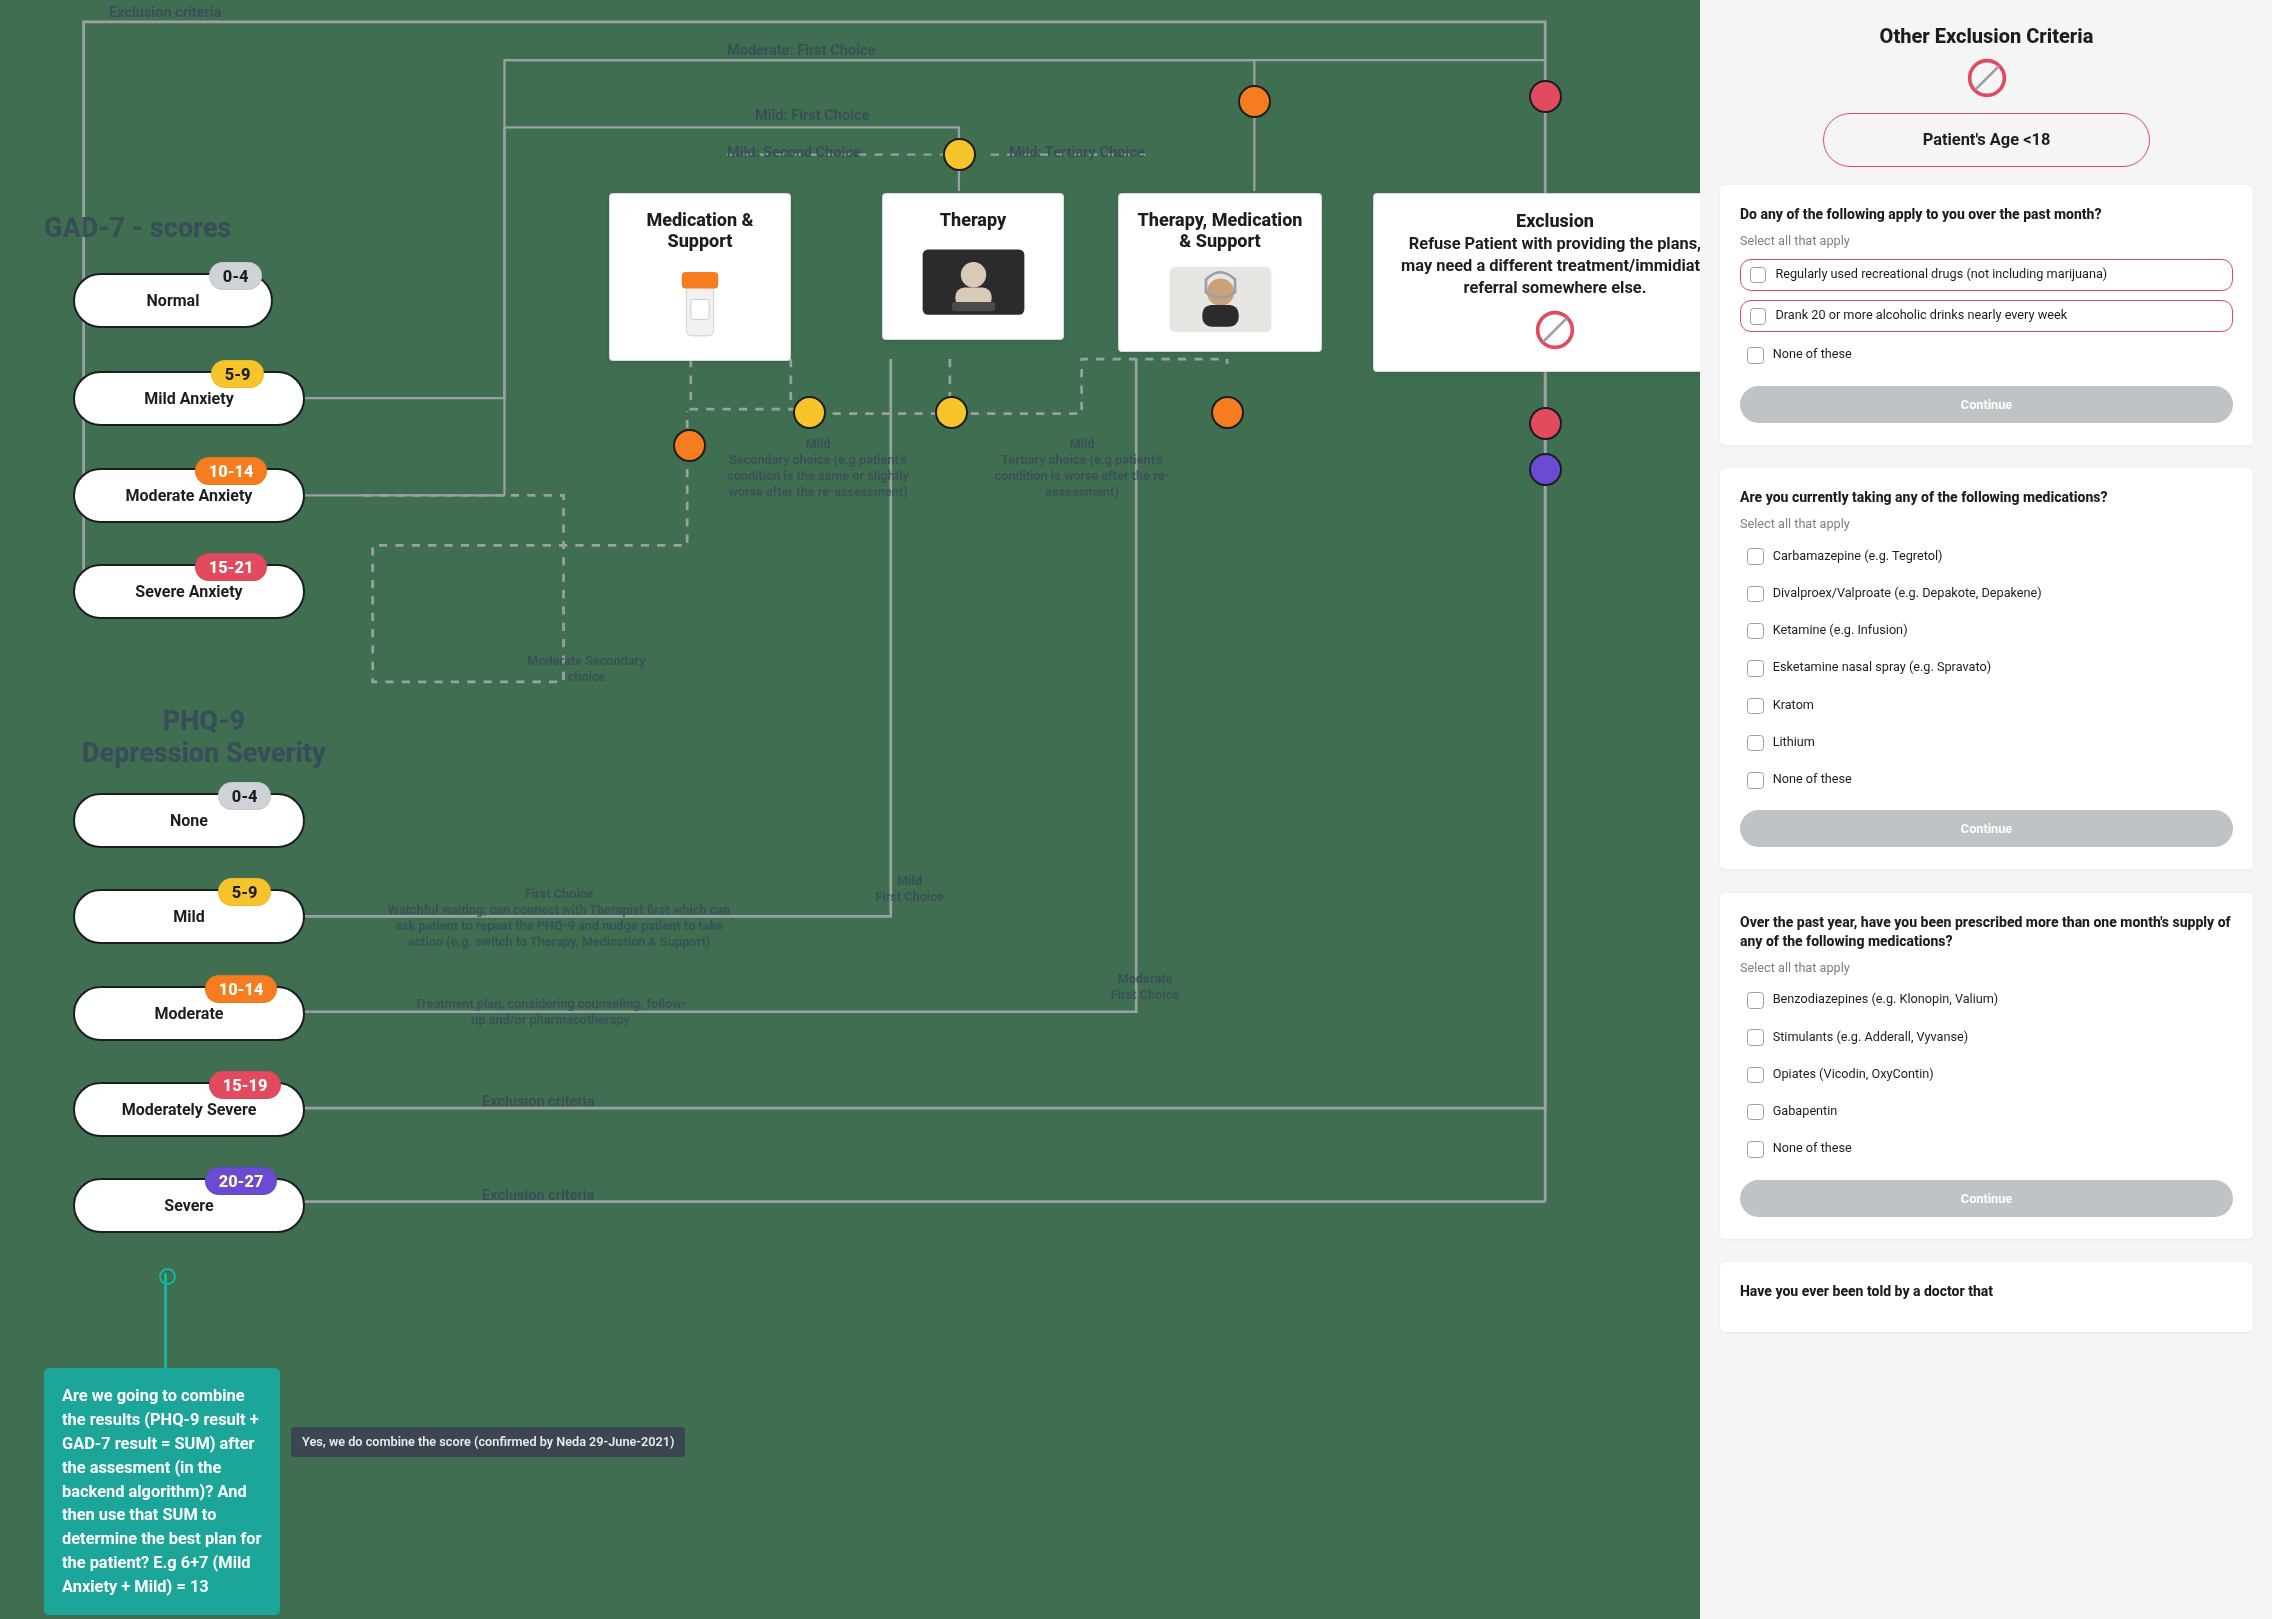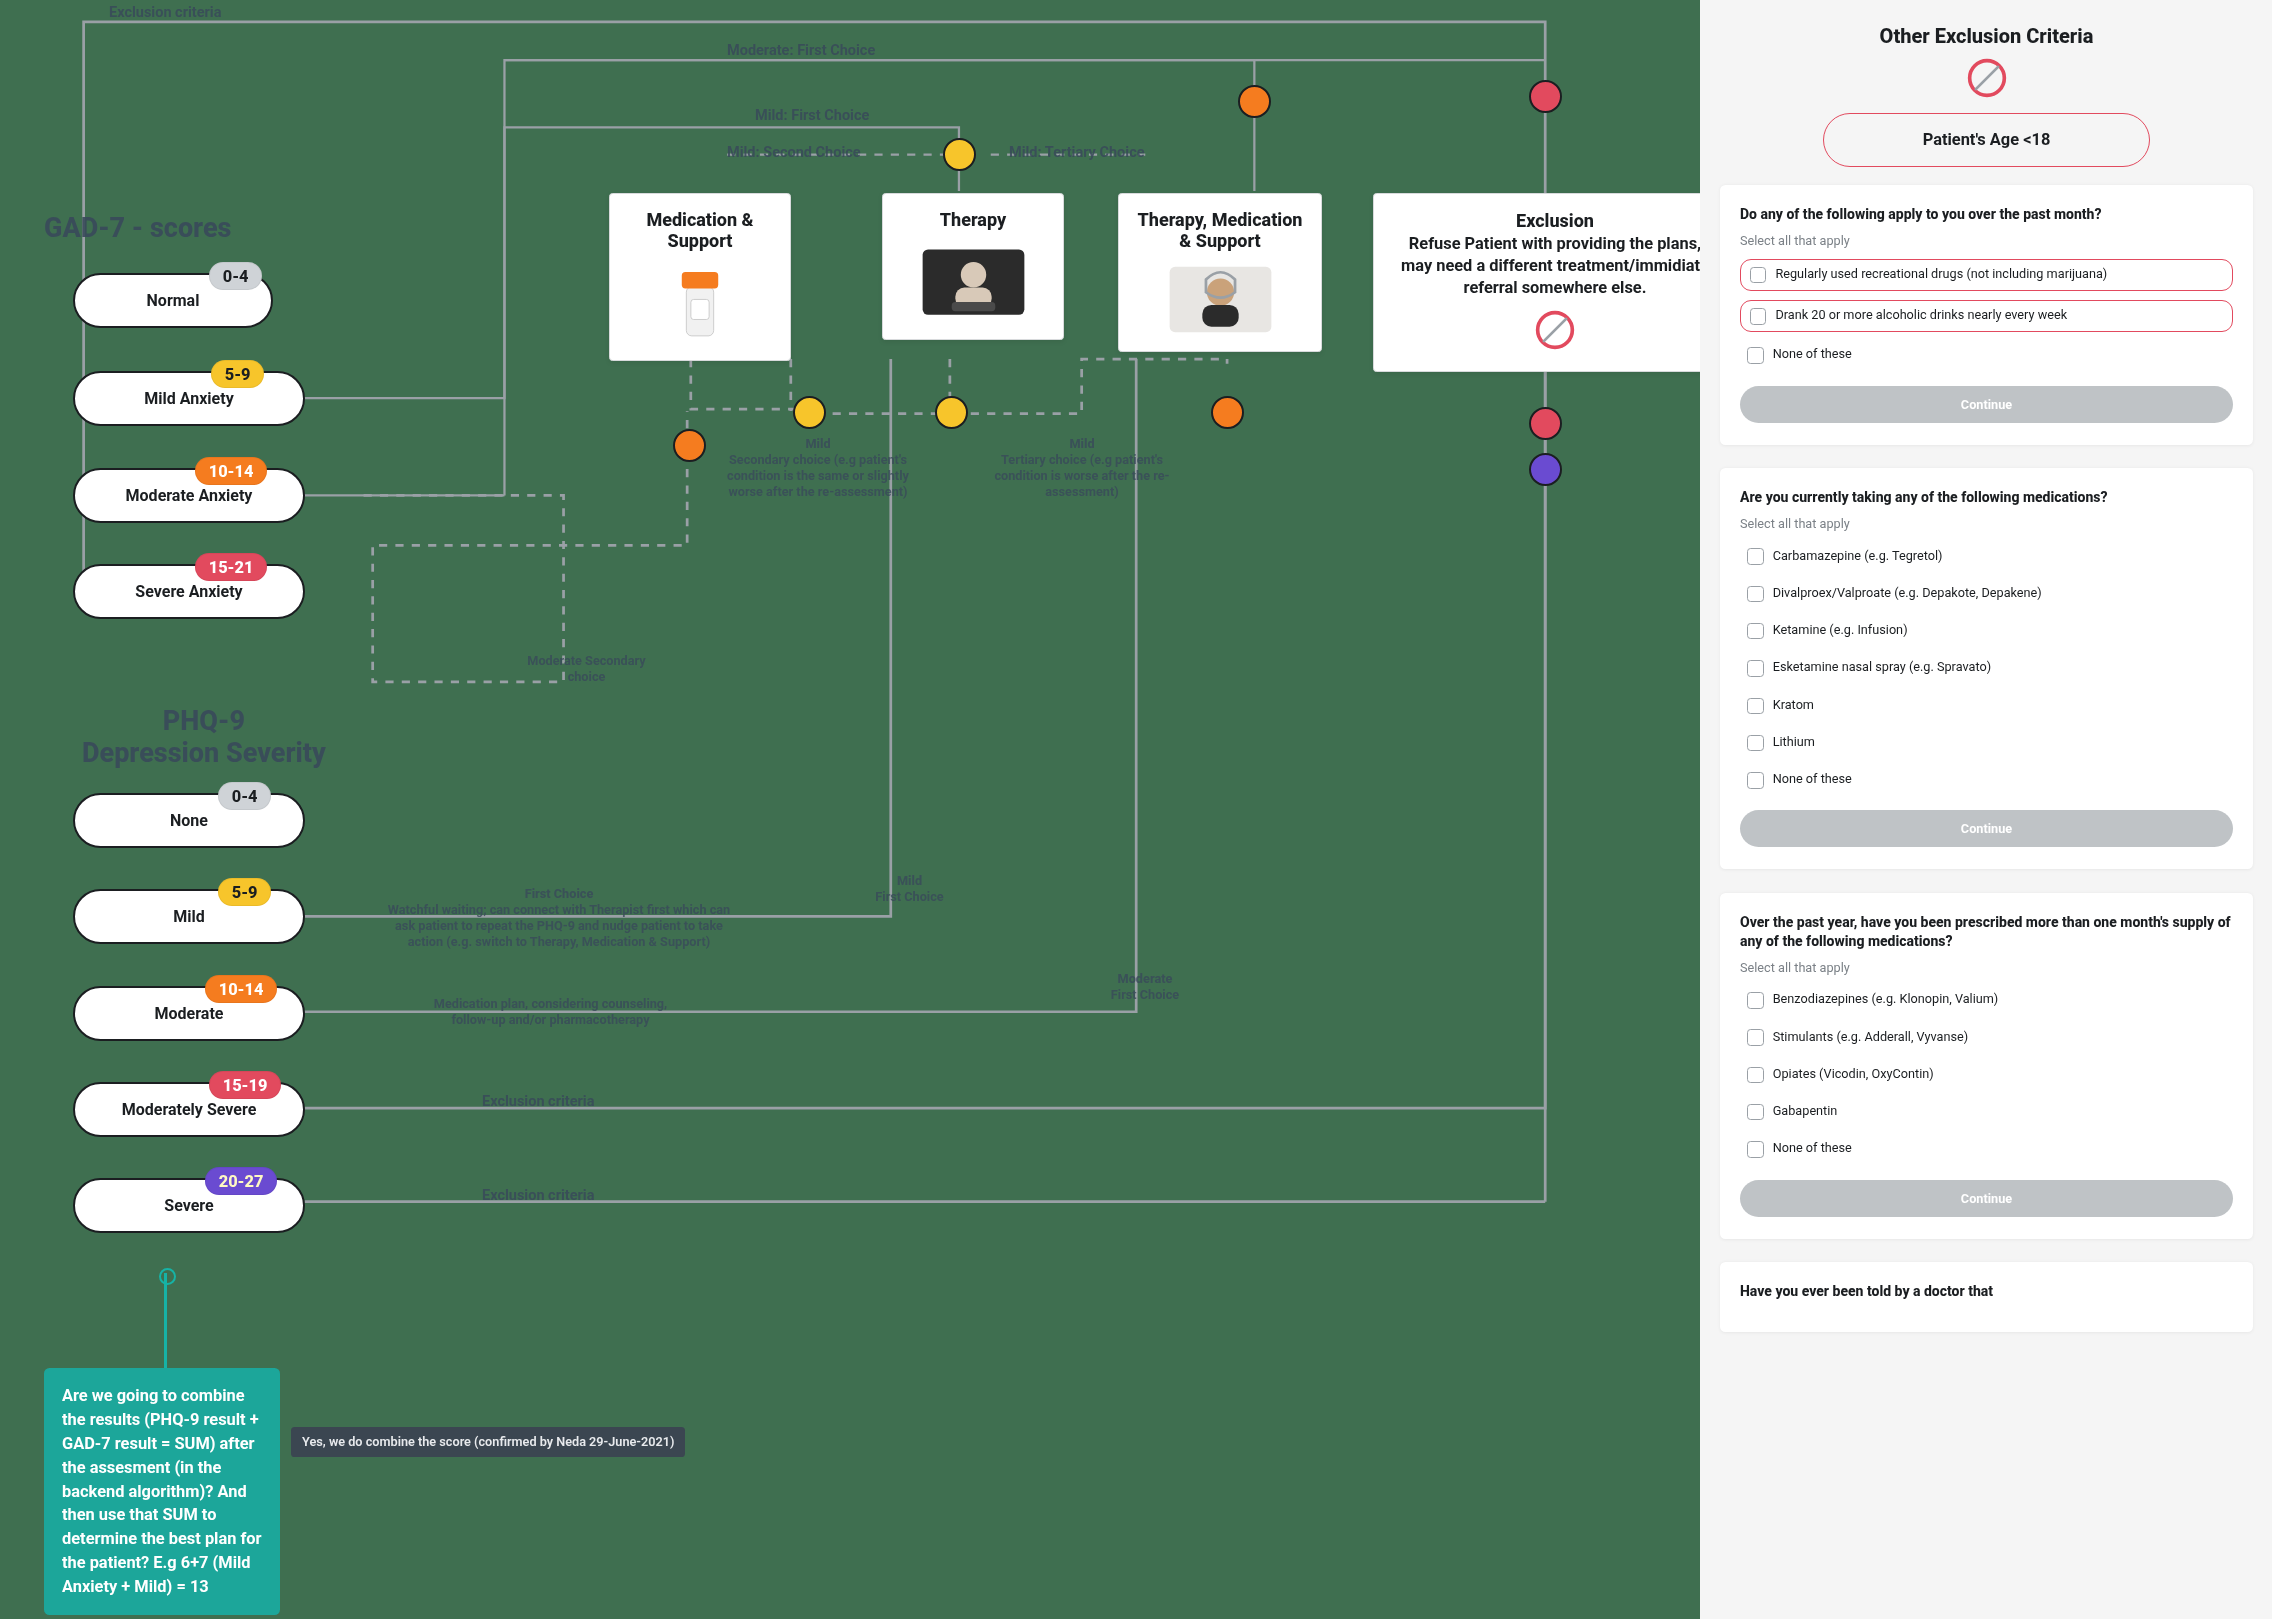--- a/index.html
+++ b/index.html
@@ -141,21 +141,21 @@
   </div>
   <div class="edge-sub" style="left:1077px;top:971px;width:136px">
     <div style="font-weight:800">Moderate</div>
     <div>First Choice</div>
   </div>
 
   <div class="edge-sub" style="left:377px;top:886px;width:364px;text-align:center">
     <div style="font-weight:800">First Choice</div>
     <div>Watchful waiting; can connect with Therapist first which can ask patient to repeat the PHQ-9 and nudge patient to take action (e.g. switch to Therapy, Medication &amp; Support)</div>
   </div>
-  <div class="edge-sub" style="left:414px;top:996px;width:273px;text-align:center">Medication plan, considering counseling, follow-up and/or pharmacotherapy</div>
+  <div class="edge-sub" style="left:414px;top:996px;width:273px;text-align:center">Treatment plan, considering counseling, follow-up and/or pharmacotherapy</div>
   <div class="edge-label" style="left:482px;top:1093px">Exclusion criteria</div>
   <div class="edge-label" style="left:482px;top:1187px">Exclusion criteria</div>
 
   <div class="title" style="left:44px;top:212px">GAD-7 - scores</div>
 
   <div class="node" style="left:73px;top:273px;width:200px">
       <span>Normal</span>
     </div>
   <div class="badge gray" style="left:209px;top:262px">0-4</div>
 

